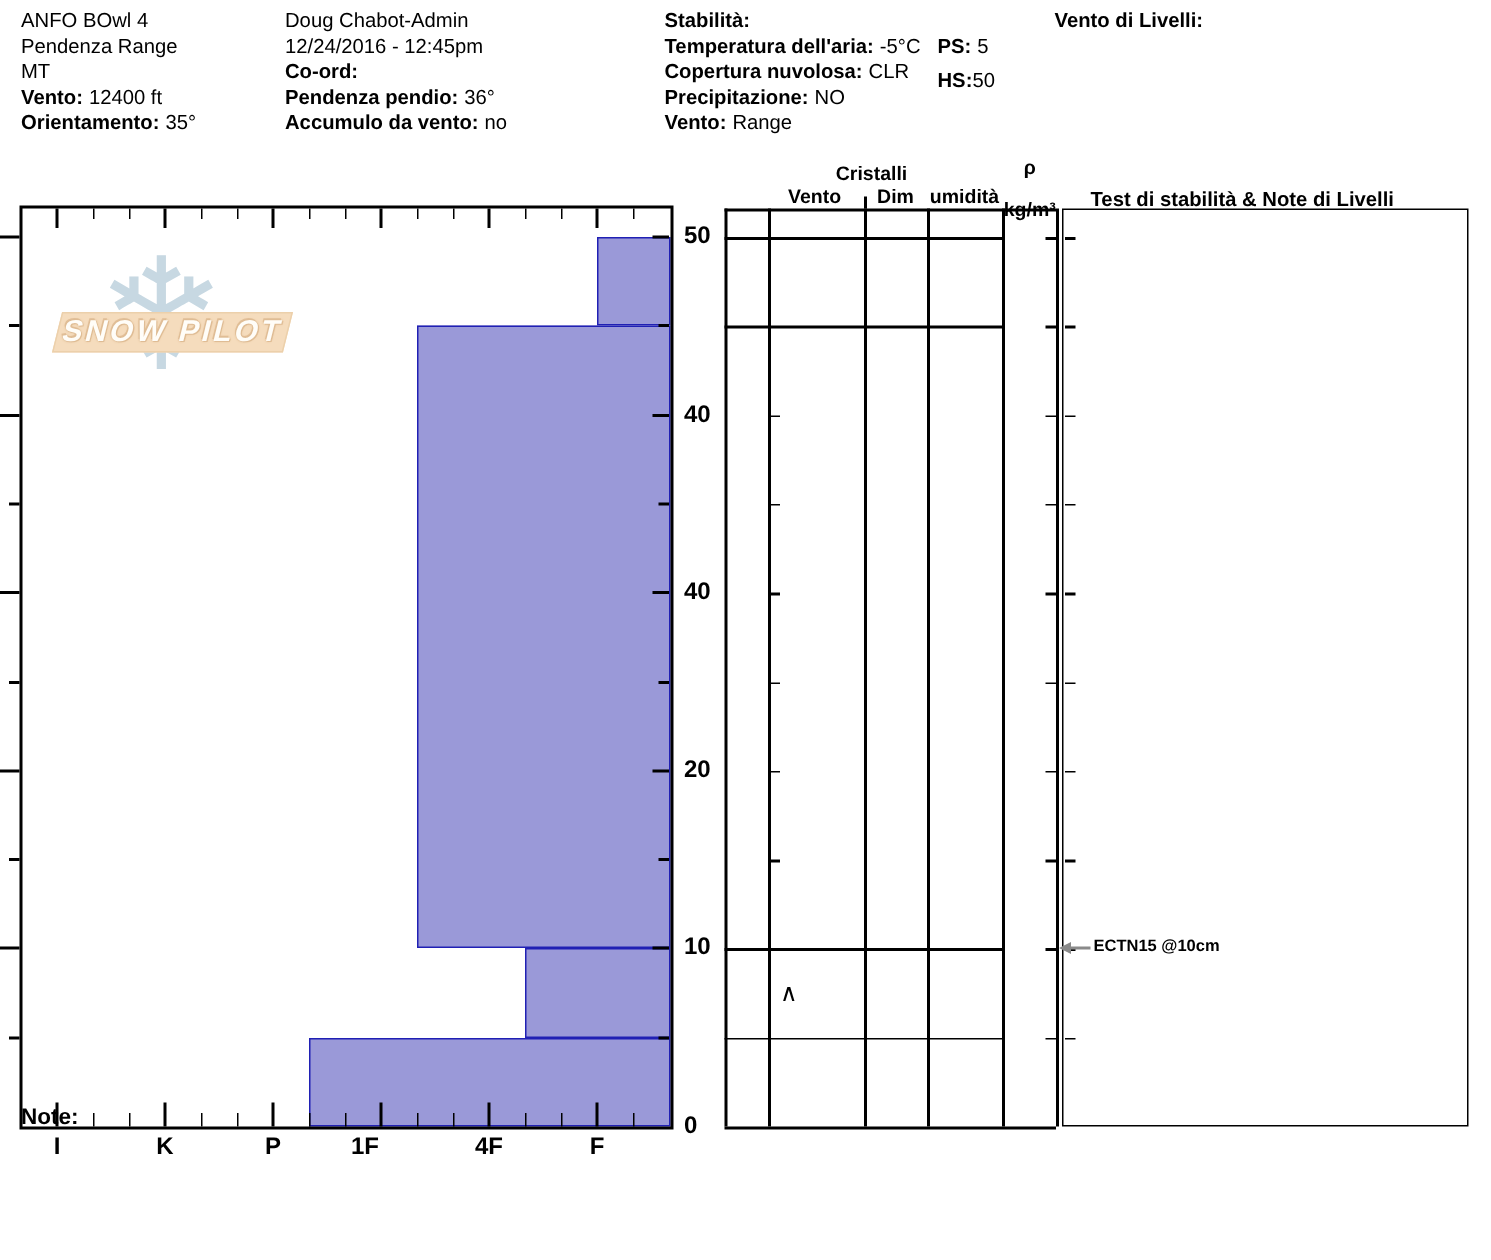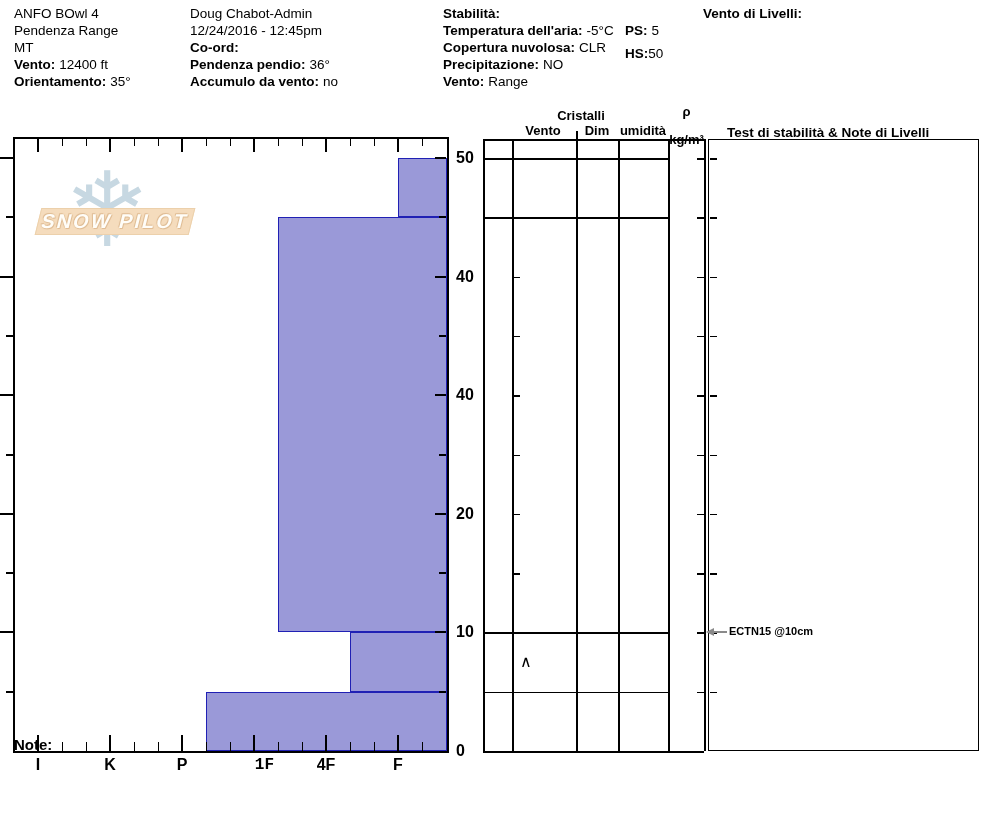--- a/index.html
+++ b/index.html
@@ -144,21 +144,21 @@
       <div style="position: absolute; left: 435px; top: 275.6px; width: 11px; height: 2px; background: rgb(0, 0, 0); z-index: 5;"></div>
       <div style="position: absolute; left: 6px; top: 216.3px; width: 7px; height: 2px; background: rgb(0, 0, 0);"></div>
       <div style="position: absolute; left: 439px; top: 216.3px; width: 7px; height: 2px; background: rgb(0, 0, 0); z-index: 5;"></div>
       <div style="position: absolute; left: 0px; top: 157px; width: 13px; height: 2px; background: rgb(0, 0, 0);"></div>
       <div style="position: absolute; left: 435px; top: 157px; width: 11px; height: 2px; background: rgb(0, 0, 0); z-index: 5;"></div>
     </div>
   <div id="labels-layer">
       <div class="axlab" style="position: absolute; left: 18px; top: 756px; width: 40px; text-align: center;">I</div>
       <div class="axlab" style="position: absolute; left: 90px; top: 756px; width: 40px; text-align: center;">K</div>
       <div class="axlab" style="position: absolute; left: 162px; top: 756px; width: 40px; text-align: center;">P</div>
-      <div class="axlab" style="position: absolute; left: 234px; top: 756px; width: 40px; text-align: right; font-family: Liberation Mono, monospace;">1F</div>
+      <div class="axlab" style="position: absolute; left: 234px; top: 756px; width: 40px; text-align: left;">1F</div>
       <div class="axlab" style="position: absolute; left: 306px; top: 756px; width: 40px; text-align: center;">4F</div>
       <div class="axlab" style="position: absolute; left: 378px; top: 756px; width: 40px; text-align: center;">F</div>
       <div class="axlab" style="position: absolute; left: 456px; top: 742px;">0</div>
       <div class="axlab" style="position: absolute; left: 456px; top: 623.4px;">10</div>
       <div class="axlab" style="position: absolute; left: 456px; top: 504.8px;">20</div>
       <div class="axlab" style="position: absolute; left: 456px; top: 386.2px;">40</div>
       <div class="axlab" style="position: absolute; left: 456px; top: 267.6px;">40</div>
       <div class="axlab" style="position: absolute; left: 456px; top: 149px;">50</div>
     </div>
 

